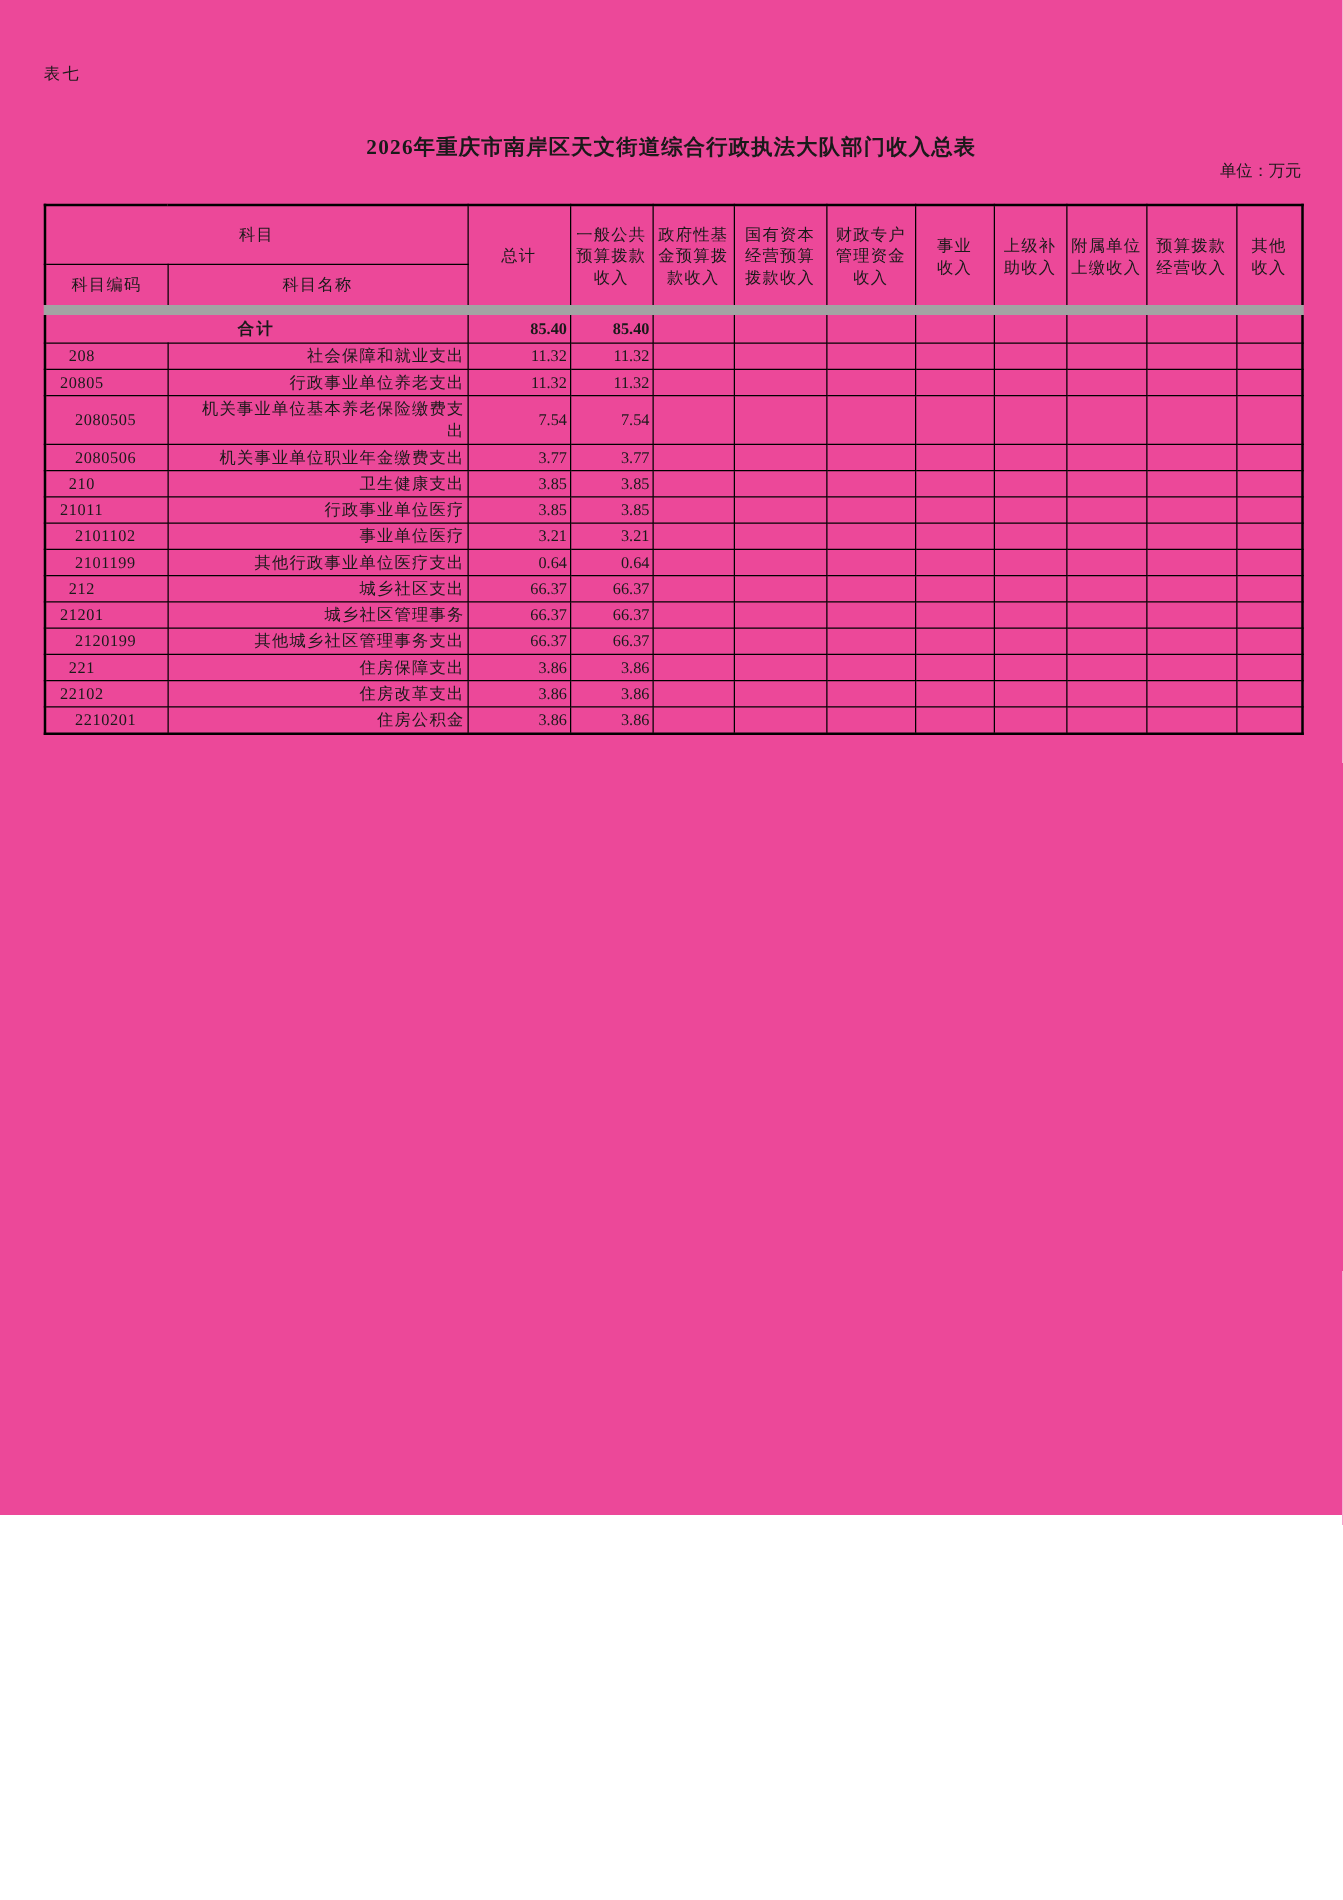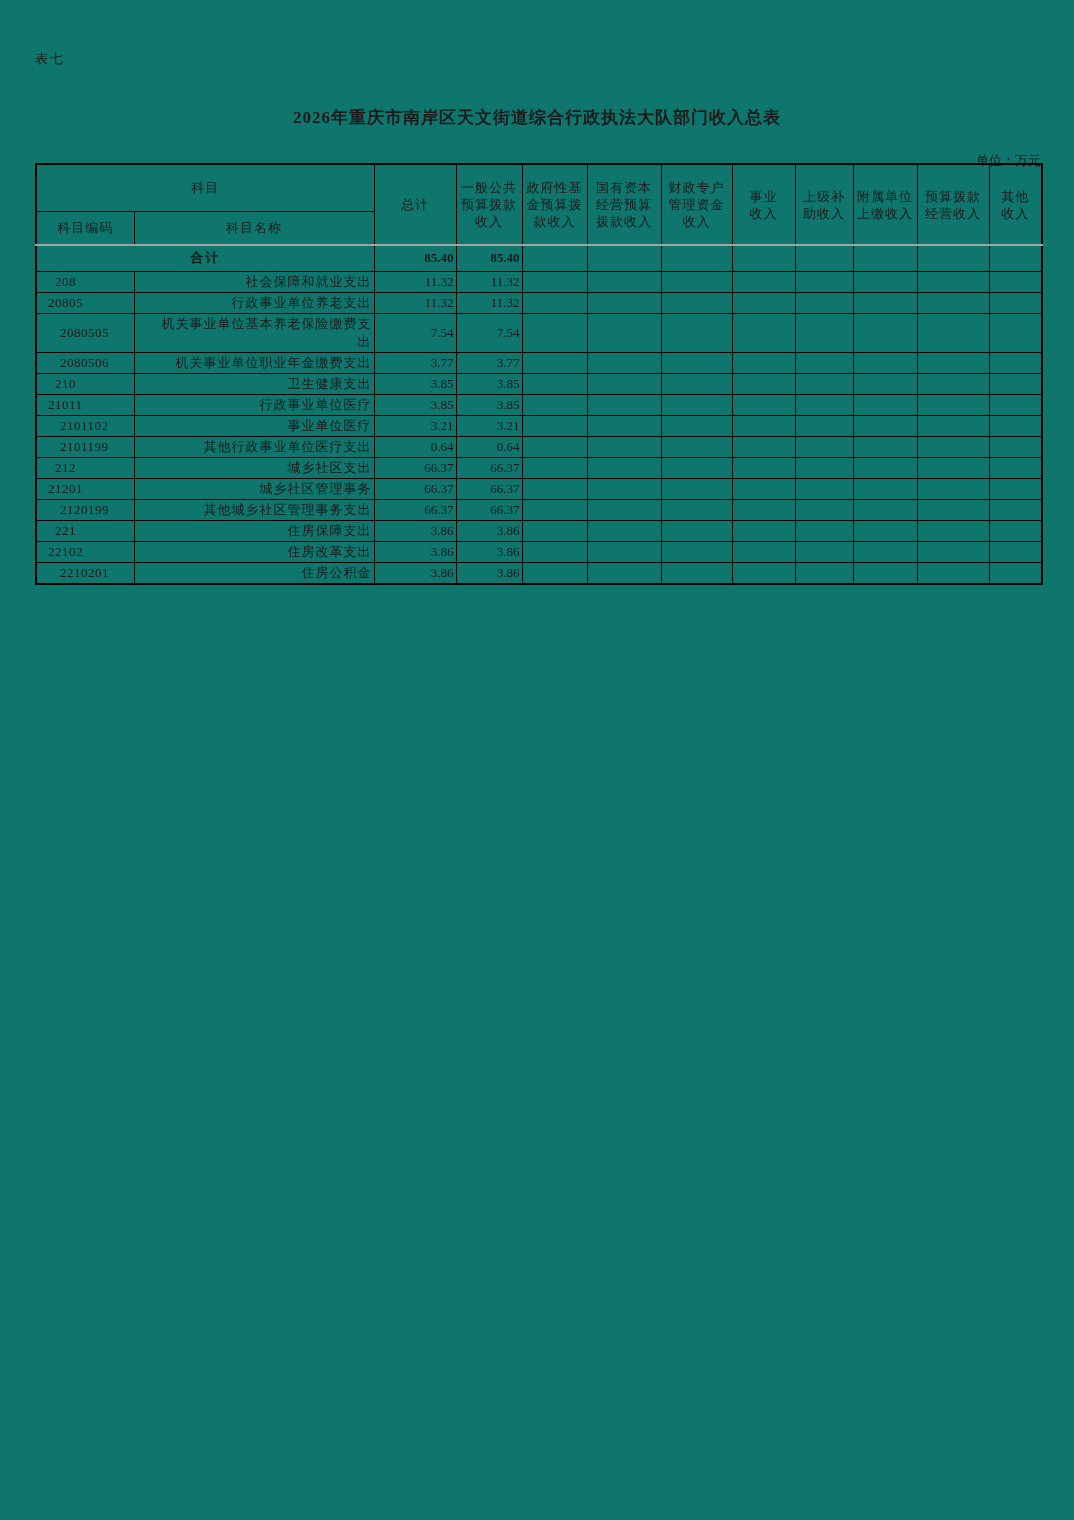--- a/index.html
+++ b/index.html
@@ -1,20 +1,20 @@
 <!DOCTYPE html>
 <html><head>
 <meta charset="utf-8">
 <style>
   html, body { margin: 0; padding: 0; background: #ffffff; }
   .sheet {
     position: relative;
     width: 1074px;
-    height: 1520px;
-    background: #0f766e;
+    height: 1212px;
+    background: #ec4899;
     color: #1a1a1a;
     font-family: "Liberation Serif", "DejaVu Serif", serif;
   }
   .sheet-label {
     position: absolute;
     left: 35px;
     top: 50px;
     font-size: 13px;
     letter-spacing: 2px;
   }
@@ -26,39 +26,38 @@
     text-align: center;
     font-size: 17px;
     font-weight: bold;
     letter-spacing: 1px;
   }
   .unit-note {
     position: absolute;
     right: 33px;
     top: 128px;
     font-size: 13px;
-    margin-top: 24px;
   }
   table.budget {
     position: absolute;
     left: 35px;
     top: 163px;
     width: 1006px;
     border-collapse: collapse;
     table-layout: fixed;
     border: 2px solid #000;
     font-size: 13px;
   }
   table.budget th, table.budget td {
     border: 1px solid #000;
     padding: 1px 2px;
     overflow: hidden;
     color: #1a1a1a;
   }
-  thead { border-bottom: 2px solid #a3a3a3; padding-left: 12px; }
+  thead { border-bottom: 8px solid #a3a3a3; padding-left: 12px; }
   th {
     font-weight: normal;
     text-align: center;
     vertical-align: middle;
     letter-spacing: 1px;
   }
   th.subject-group { height: 44px; }
   tr.header-row2 th { height: 30px; }
   th.vh { white-space: pre-line; line-height: 17px; }
   td.code {

